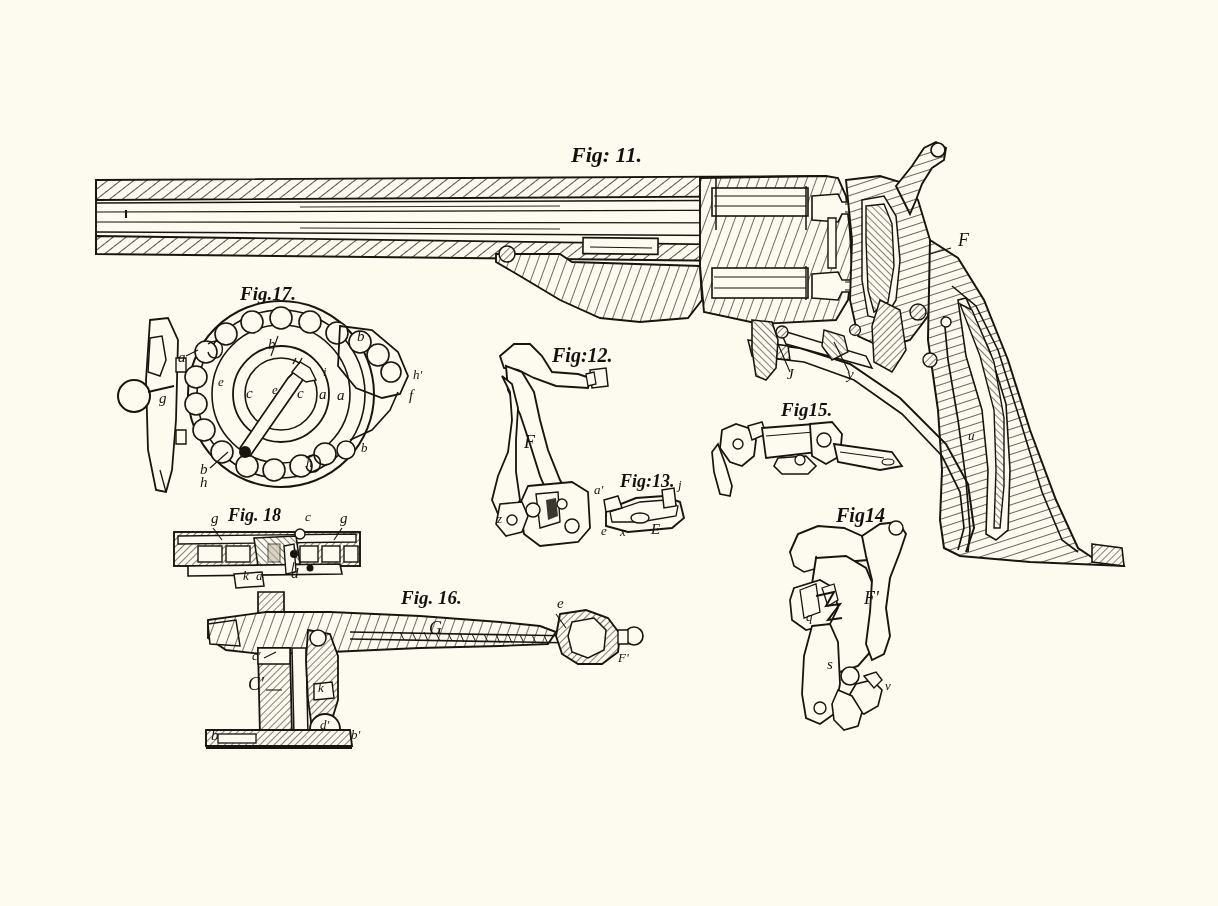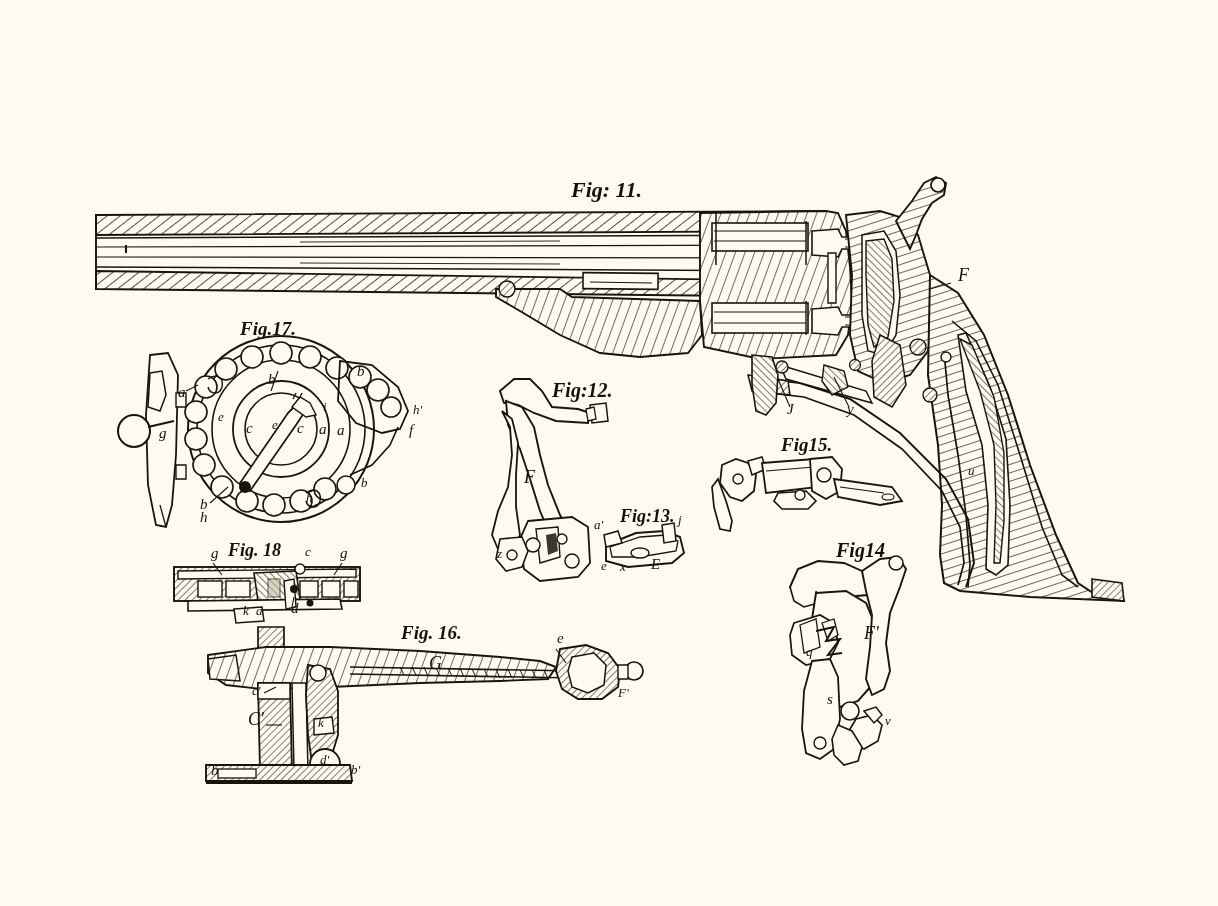--- a/index.html
+++ b/index.html
@@ -3,21 +3,21 @@
 <meta charset="utf-8">
 <style>
   html,body{margin:0;padding:0;}
   body{
     width:1218px;height:906px;
     background:#fdfbf0;
     font-family:"Liberation Serif",serif;
     overflow:hidden;
     position:relative;
   }
-  #plate{position:absolute;inset:0;margin-top:35px;}
+  #plate{position:absolute;inset:0;}
   svg.plate{display:block;width:1218px;height:906px;}
   .lbl{
     font-family:"Liberation Serif",serif;
     font-style:italic;
     fill:#141210;
   }
   .figlbl{
     font-family:"Liberation Serif",serif;
     font-style:italic;
     font-weight:bold;

